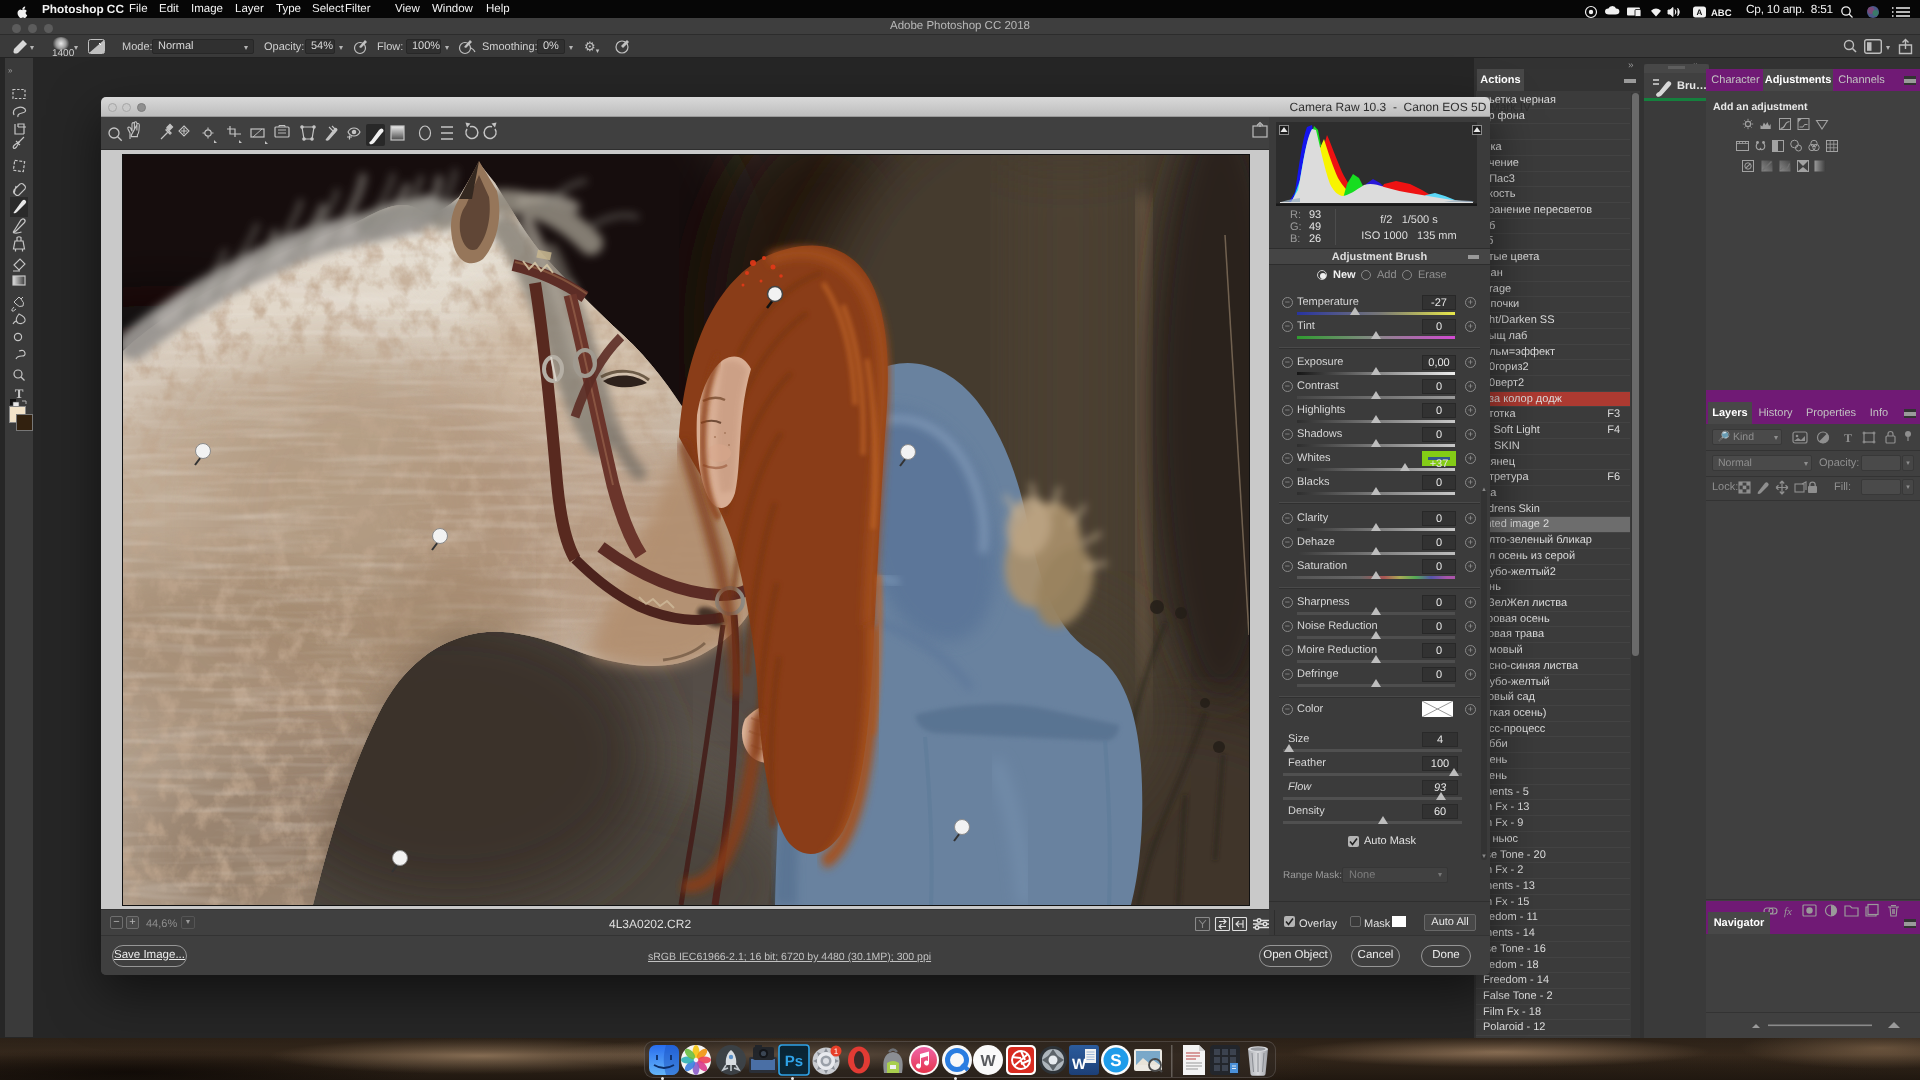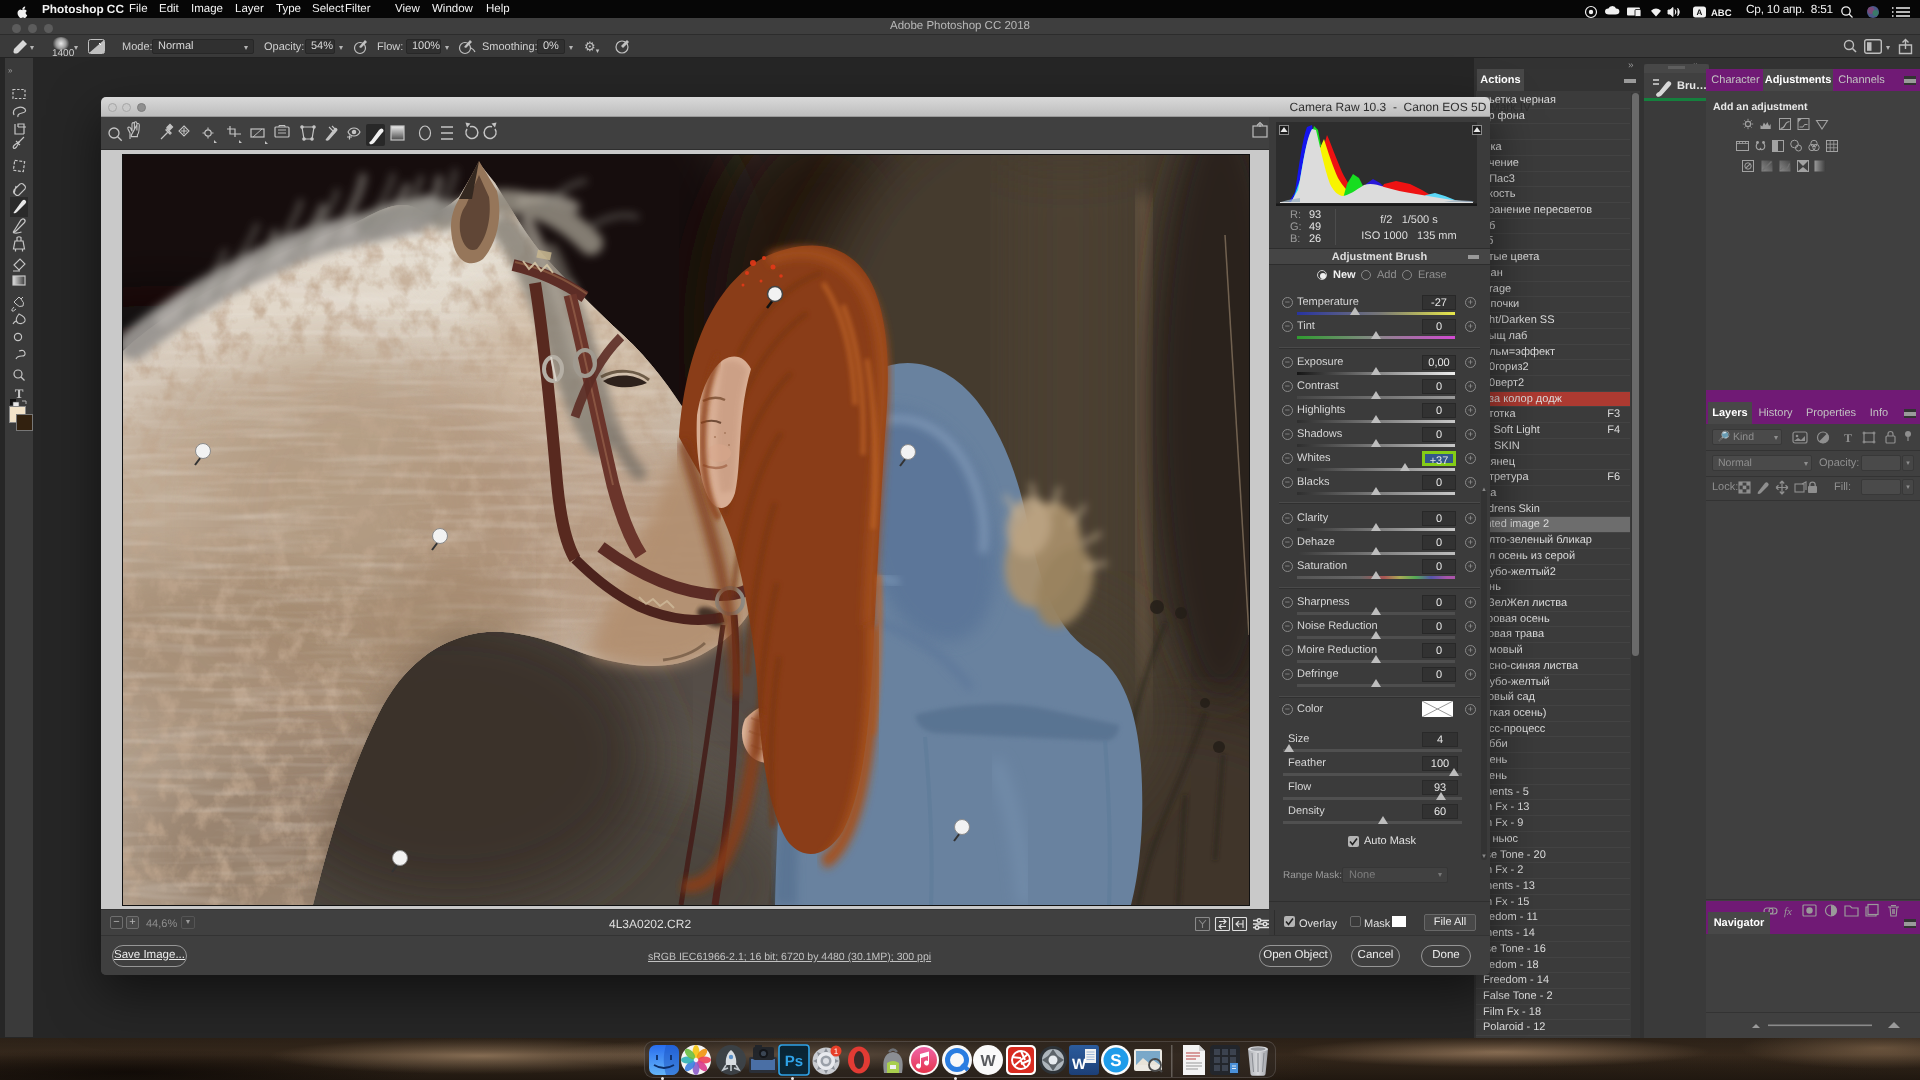--- a/index.html
+++ b/index.html
@@ -1142,21 +1142,21 @@
       <div class="abs" style="left:1173px;top:0;width:1px;height:26px;background:#2e2e2e;"></div>
 
       <div class="abs" style="left:1183px;top:5.5px;width:11px;height:11px;background:#b4b4b4;border-radius:2px;"></div>
       <svg class="abs" style="left:1183px;top:5.5px;" width="11" height="11" viewBox="0 0 11 11">
           <path d="M2 5.5 l2.5 3 l4.5 -6" fill="none" stroke="#222" stroke-width="1.6"></path>
         </svg>
       <div class="abs" style="left:1198px;top:8px;color:#e2e2e2;font-size:11px;">Overlay</div>
       <div class="abs" style="left:1249px;top:5.5px;width:11px;height:11px;background:#3a3a3a;border:1px solid #6a6a6a;border-radius:2px;"></div>
       <div class="abs" style="left:1263px;top:8px;color:#e2e2e2;font-size:11px;">Mask</div>
       <div class="abs" style="left:1291px;top:6px;width:14px;height:11px;background:#fff;"></div>
-      <div class="abs" style="left:1323px;top:4px;width:52px;height:17px;background:#484848;border:1px solid #686868;border-radius:2px;color:#e8e8e8;font-size:11px;text-align:center;line-height:15px;">File All</div>
+      <div class="abs" style="left:1323px;top:4px;width:52px;height:17px;background:#484848;border:1px solid #686868;border-radius:2px;color:#e8e8e8;font-size:11px;text-align:center;line-height:15px;">Auto All</div>
     </div>
     <div id="crpanel">
       <svg class="abs" style="left:7px;top:5px;" width="201" height="84" viewBox="0 0 201 84">
         <rect x="0" y="0" width="201" height="84" fill="#2d2d2d"></rect>
         <path d="M13,80 L19,70 C22,52 26,18 31,5 L36,3 C38,18 42,40 47,58 L53,68 L59,74 L65,77 L72,78 L110,78 L150,78.5 L198,80 Z" fill="#1515ee"></path>
         <path d="M16,80 L24,58 C28,34 32,11 38,6 L42,26 C45,45 50,62 55,72 L60,77 L60,80 Z" fill="#20dff8"></path>
         <path d="M40,80 L46,30 L51,13 C55,22 60,36 66,50 C71,60 76,68 82,73 L90,77 L96,79 L96,80 Z" fill="#ee1212"></path>
         <path d="M38,80 L44,26 L48,17 C52,30 57,45 62,56 C66,63 71,69 76,72 L84,76 L84,80 Z" fill="#f8f400"></path>
         <path d="M34,22 L38,4 L42,8 L45,24 L39,28 Z" fill="#17dd20"></path>
         <path d="M66,80 L71,62 L77,52 L83,56 L89,68 L93,76 L95,80 Z" fill="#17dd20"></path>
@@ -1243,21 +1243,21 @@
             <div class="mi1">−</div>
             <div class="lb">Shadows</div>
             <div class="vb" style="background:#323232;border:1px solid #282828;">0</div>
             <div class="mi2">+</div>
             <div class="track" style="top:16px;background:linear-gradient(90deg,#2e2e2e,#c8c8c8);"></div>
             <div class="thumb" style="left:102px;top:11px;"></div>
           </div>
           <div class="srow" style="top:334.5px;">
             <div class="mi1">−</div>
             <div class="lb">Whites</div>
-            <div class="vb" style="background:#33578a;border:3px solid #84cc16;">+37</div>
+            <div class="vb" style="background:#33578a;border:6px solid #84cc16;">+37</div>
             <div class="mi2">+</div>
             <div class="track" style="top:16px;background:linear-gradient(90deg,#2e2e2e,#c8c8c8);"></div>
             <div class="thumb" style="left:131.23000000000002px;top:11px;"></div>
           </div>
           <div class="srow" style="top:358.5px;">
             <div class="mi1">−</div>
             <div class="lb">Blacks</div>
             <div class="vb" style="background:#323232;border:1px solid #282828;">0</div>
             <div class="mi2">+</div>
             <div class="track" style="top:16px;background:linear-gradient(90deg,#2e2e2e,#c8c8c8);"></div>
@@ -1341,21 +1341,21 @@
             <div class="vb" style="left:153px;width:36px;">4</div>
             <div class="track" style="left:14px;width:179px;top:16px;background:#505050;"></div>
             <div class="thumb" style="left:15.16px;top:11px;"></div>
           </div>
           <div class="srow" style="top:639.5px;">
             <div class="lb" style="left:19px;">Feather</div>
             <div class="vb" style="left:153px;width:36px;">100</div>
             <div class="track" style="left:14px;width:179px;top:16px;background:#505050;"></div>
             <div class="thumb" style="left:179.72px;top:11px;"></div>
           </div>
-          <div class="srow" style="top:663.5px;">
+          <div class="srow" style="top:663.5px;font-style:italic;">
             <div class="lb" style="left:19px;">Flow</div>
             <div class="vb" style="left:153px;width:36px;">93</div>
             <div class="track" style="left:14px;width:179px;top:16px;background:#505050;"></div>
             <div class="thumb" style="left:167.4px;top:11px;"></div>
           </div>
           <div class="srow" style="top:687.5px;">
             <div class="lb" style="left:19px;">Density</div>
             <div class="vb" style="left:153px;width:36px;">60</div>
             <div class="track" style="left:14px;width:179px;top:16px;background:#505050;"></div>
             <div class="thumb" style="left:109.32px;top:11px;"></div>

